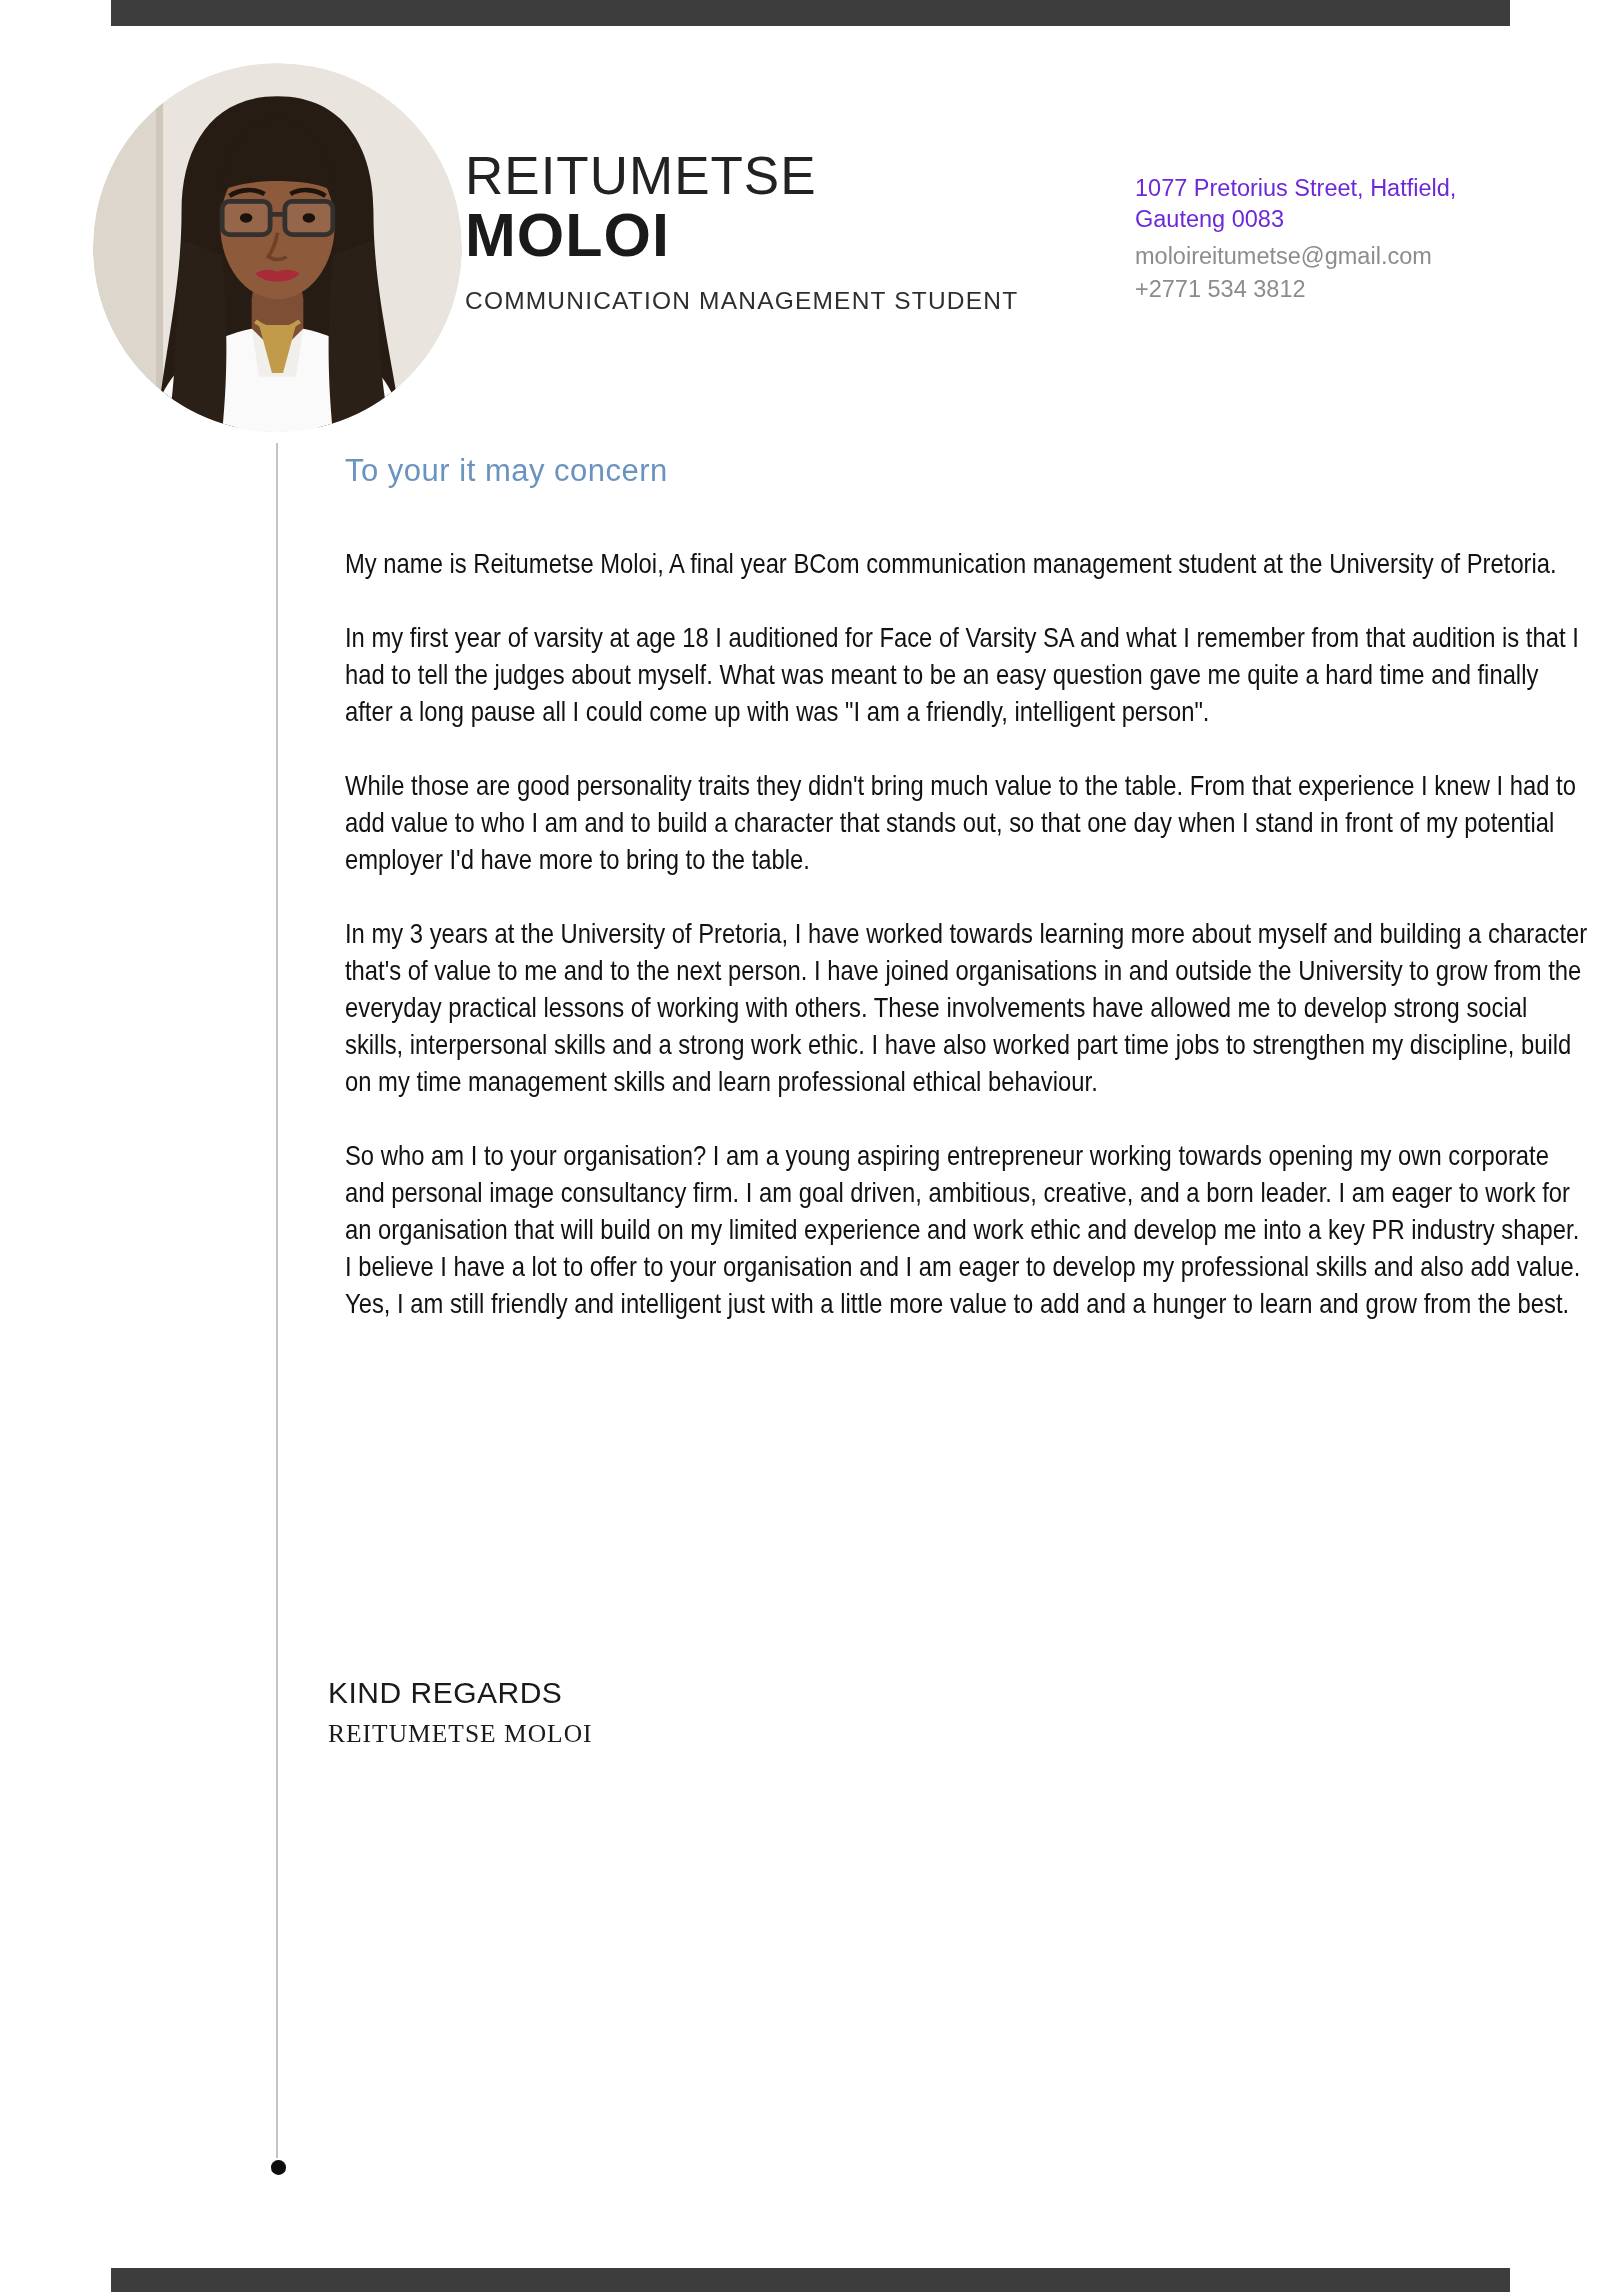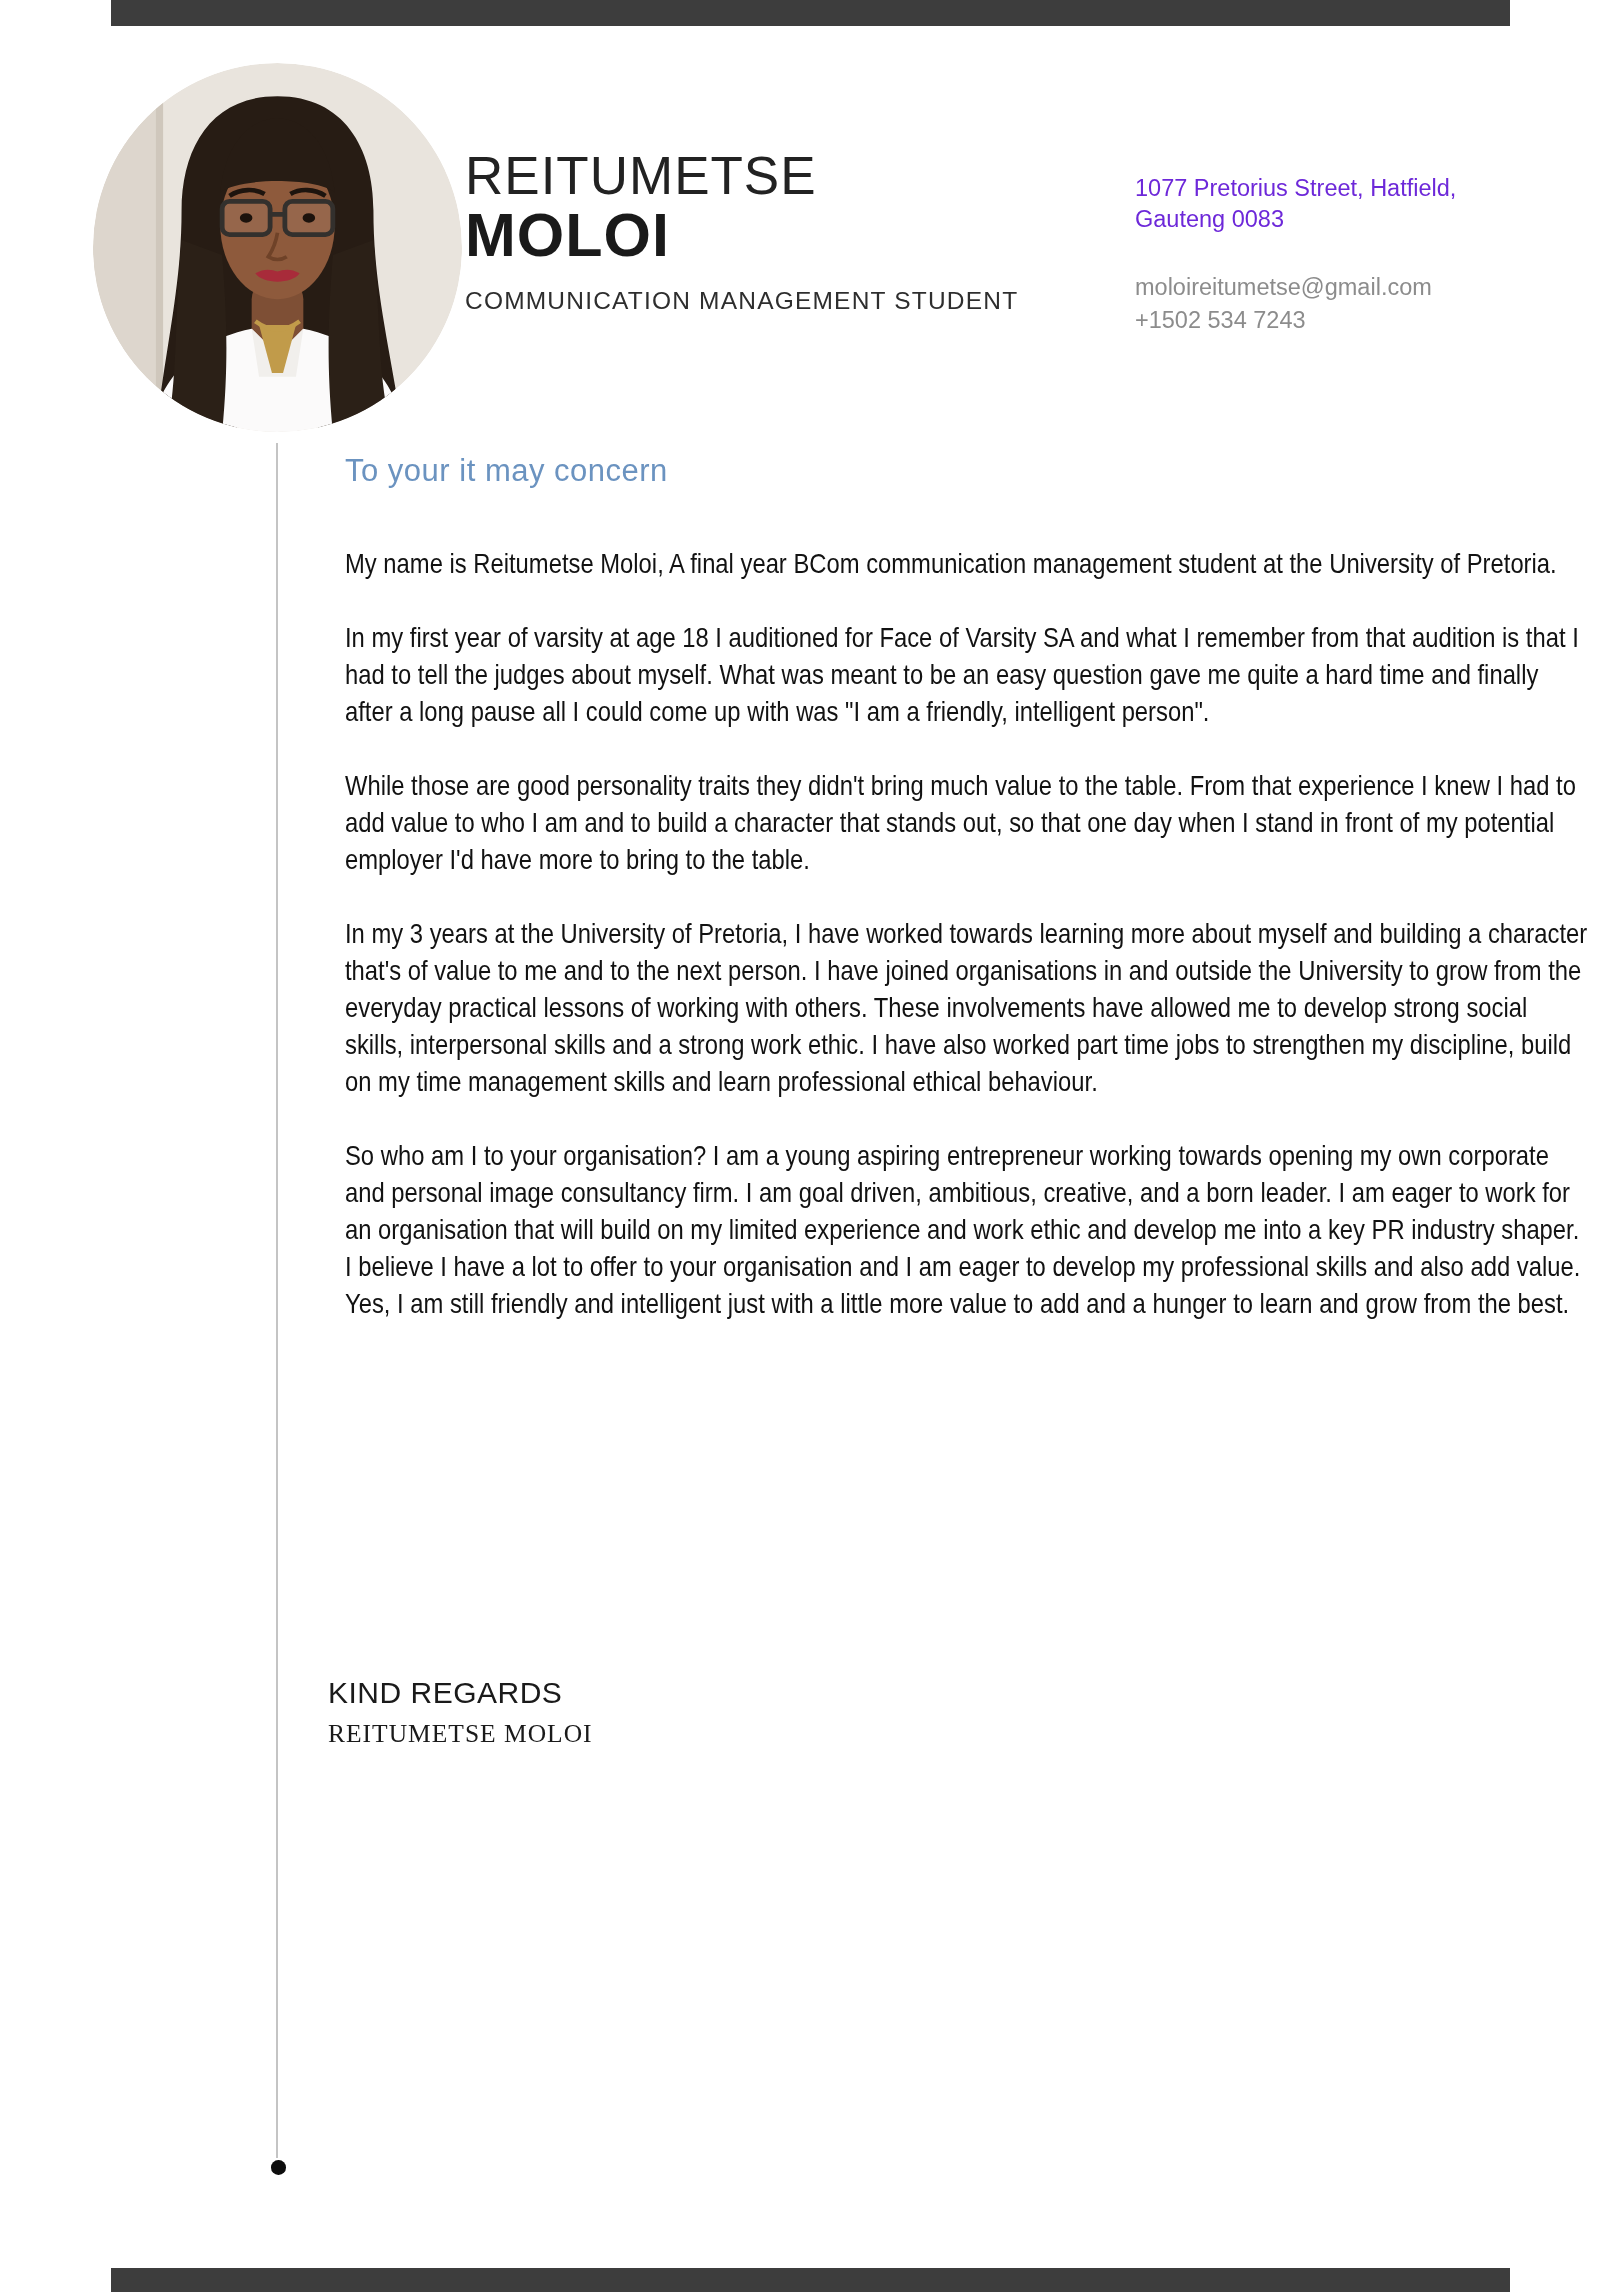--- a/index.html
+++ b/index.html
@@ -62,21 +62,21 @@
   }
 
   .contact-block {
     position: absolute;
     left: 1135px;
     top: 173px;
     font-size: 23.5px;
     line-height: 31px;
   }
   .contact-address { color: #6d28d9; font-weight: 400; }
-  .contact-muted { color: #8c8c8c; font-weight: 300; margin-top: 37px; }
+  .contact-muted { color: #8c8c8c; font-weight: 300; margin-top: 6px; }
 
   .timeline-line {
     position: absolute;
     left: 276px;
     top: 443px;
     width: 2px;
     height: 1715px;
     background: #c4c4c4;
   }
   .timeline-end-dot {
@@ -189,21 +189,21 @@
   <div class="name-block">
     <div class="first-name">REITUMETSE</div>
     <div class="last-name">MOLOI</div>
     <div class="role-subtitle">COMMUNICATION MANAGEMENT STUDENT</div>
   </div>
 
   <div class="contact-block">
     <div class="contact-address">1077 Pretorius Street, Hatfield,</div>
     <div class="contact-address">Gauteng 0083</div>
     <div class="contact-muted">moloireitumetse@gmail.com</div>
-    <div class="contact-muted" style="margin-top:2px;">+1502 534 7243</div>
+    <div class="contact-muted" style="margin-top:2px;">+2771 534 3812</div>
   </div>
 
   <div class="timeline-line"></div>
   <div class="timeline-end-dot"></div>
 
   <div class="greeting">To your it may concern</div>
 
   <div class="letter-body">
     <p>My name is Reitumetse Moloi, A final year BCom communication management student at the University of Pretoria.</p>
     <p>In my first year of varsity at age 18 I auditioned for Face of Varsity SA and what I remember from that audition is that I had to tell the judges about myself. What was meant to be an easy question gave me quite a hard time and finally after a long pause all I could come up with was "I am a friendly, intelligent person".</p>

